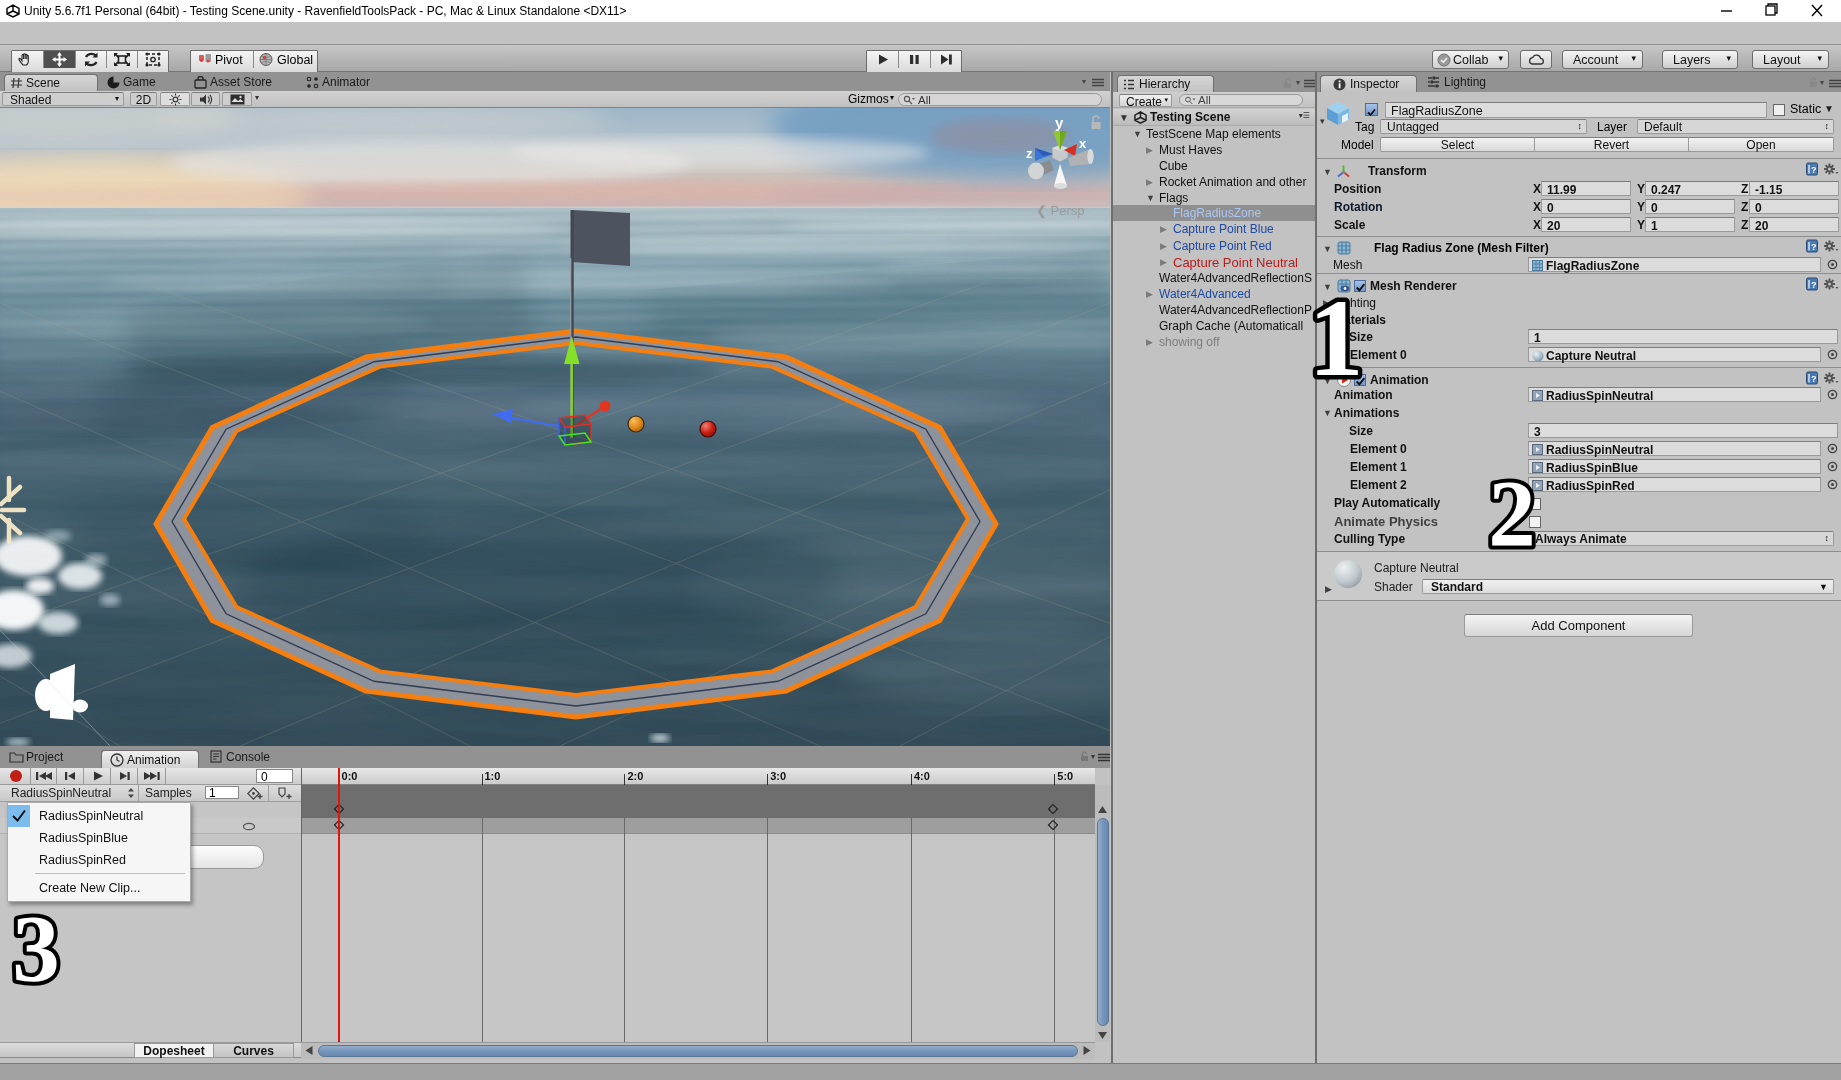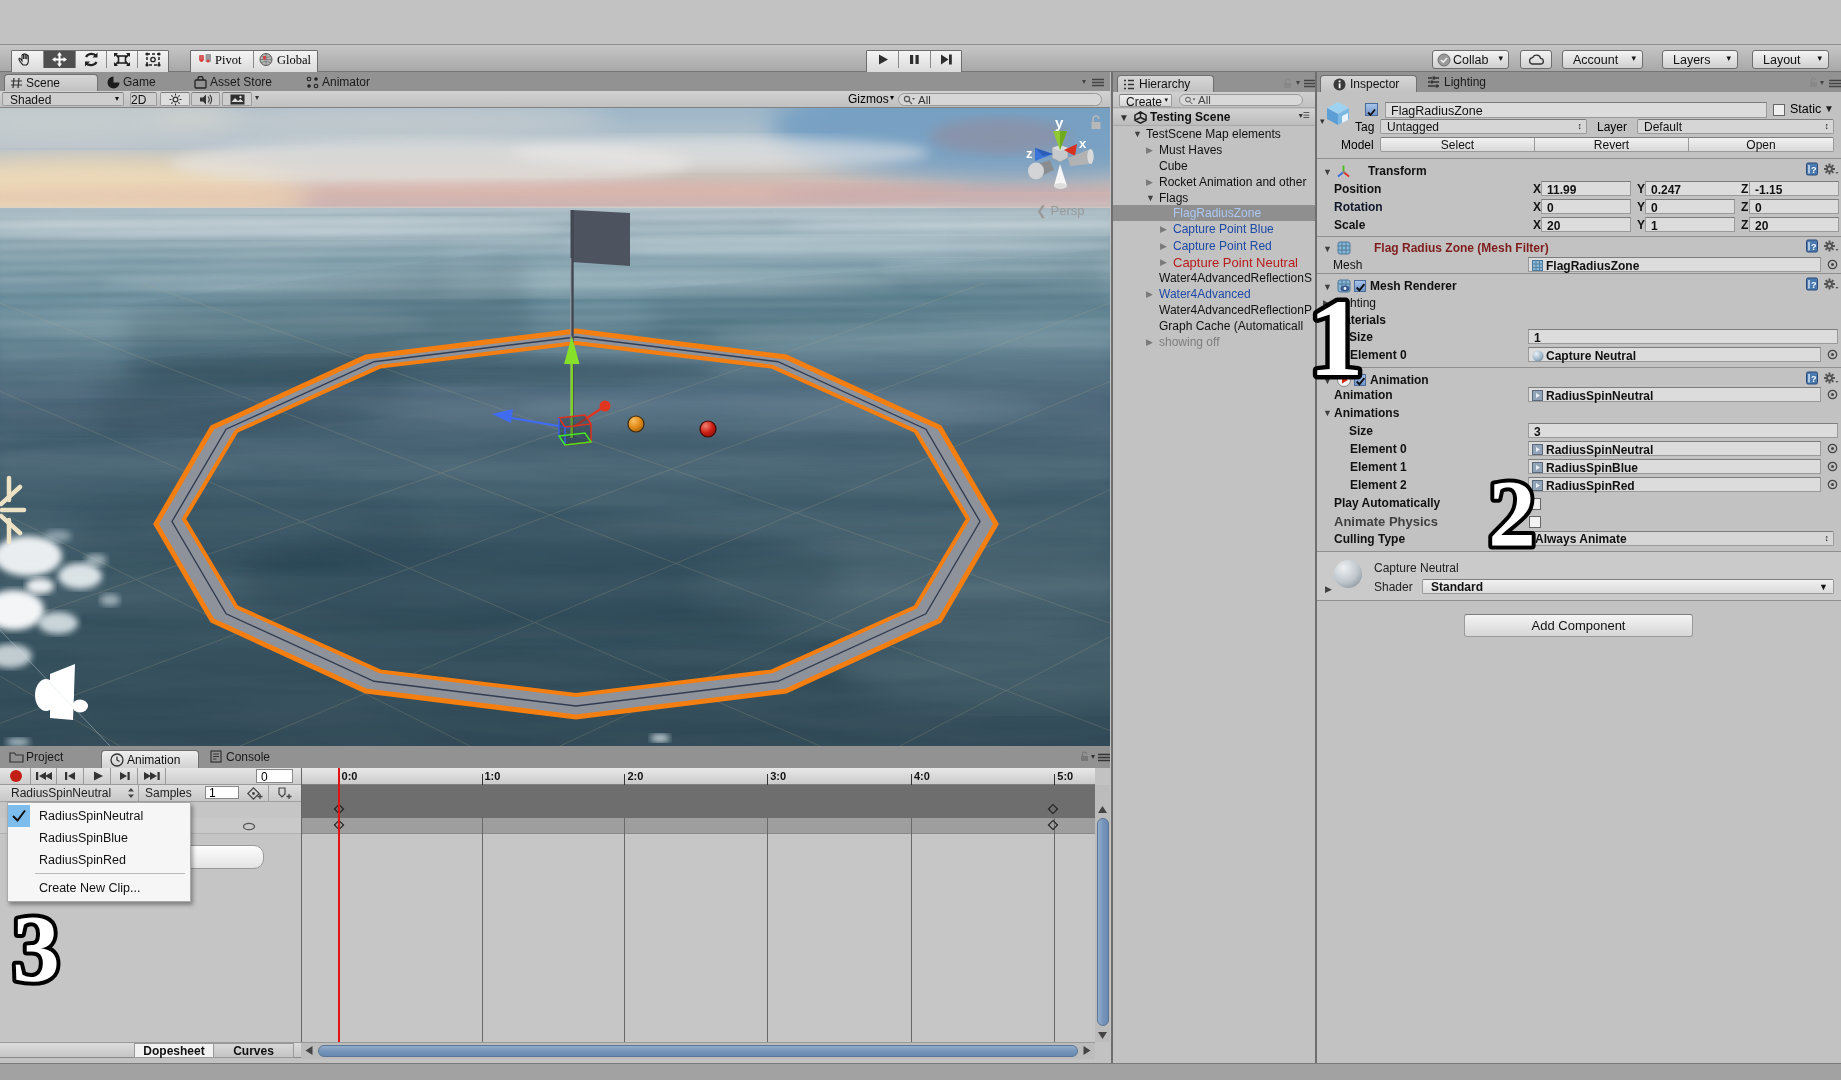--- a/index.html
+++ b/index.html
@@ -10,21 +10,21 @@
 
 #titlebar { left:0; top:0; width:1841px; height:22px; background:#ffffff; color:#000; }
 #titlebar .title { position:absolute; left:24px; top:4px; font-size:12px; }
 #menubar { left:0; top:22px; width:1841px; height:22px; background:#ffffff; color:#000; }
 .menuitem { position:absolute; top:4px; font-size:12.5px; }
 #toolbar { left:0; top:44px; width:1841px; height:28px;
   background:linear-gradient(#c6c6c6,#a8a8a8); border-top:1px solid #8e8e8e; border-bottom:1px solid #757575; }
 .tbtn { position:absolute; top:5px; height:19px; background:linear-gradient(#f4f4f4,#cfcfcf);
   border:1px solid #6d6d6d; border-radius:3px; font-size:12.5px; color:#111; text-align:center; }
 .tgroup { position:absolute; top:5px; height:32px; border:1px solid #6d6d6d; border-radius:1px;
-  background:linear-gradient(#f4f4f4,#cfcfcf); display:flex;font-family:Liberation Serif, serif; }
+  background:linear-gradient(#f4f4f4,#cfcfcf); display:flex; }
 .tcell { height:17px; border-right:1px solid #8a8a8a; position:relative; }
 .tcell:last-child { border-right:none; }
 
 .tabstrip { position:absolute; background:#929292; }
 .tab { position:absolute; background:linear-gradient(#d6d6d6,#c2c2c2); border:1px solid #6f6f6f; border-bottom:none;
   border-radius:4px 4px 0 0; font-size:12px; color:#111; }
 .tablabel { position:absolute; font-size:12px; color:#1a1a1a; }
 
 #scenebar { left:0; top:91px; width:1110px; height:17px; background:linear-gradient(#d2d2d2,#c0c0c0);
   border-bottom:1px solid #828282; }
@@ -33,20 +33,32 @@
 #hierarchy { left:1111px; top:72px; width:204px; height:991px; background:#c2c2c2; border-left:2px solid #6e6e6e; overflow:hidden; }
 #inspector { left:1315px; top:72px; width:526px; height:991px; background:#c2c2c2; border-left:2px solid #6e6e6e; overflow:hidden; }
 
 #bottompanel { left:0; top:746px; width:1110px; height:316px; background:#c2c2c2; overflow:visible; }
 #bottomstrip { left:0; top:1063px; width:1841px; height:17px; background:#a2a2a2; border-top:1px solid #7a7a7a; }
 .field { position:absolute; background:#dcdcdc; border:1px solid #9a9a9a; border-top-color:#7d7d7d; font-size:12px; color:#111; }
 </style>
 </head>
 <body>
 <div id="stage">
+  <div id="titlebar" class="abs">
+    <svg class="abs" style="left:6px;top:4px" width="14" height="14" viewBox="0 0 14 14">
+      <path d="M7 1 L13 4.5 L13 10 L7 13 L1 10 L1 4.5 Z M7 1 L7 7 L13 10 M7 7 L1 10" fill="none" stroke="#000" stroke-width="1.4"></path>
+    </svg>
+    <span class="title">Unity 5.6.7f1 Personal (64bit) - Testing Scene.unity - RavenfieldToolsPack - PC, Mac &amp; Linux Standalone &lt;DX11&gt;</span>
+    <svg class="abs" style="left:1714px;top:0" width="120" height="22" viewBox="0 0 120 22">
+      <line x1="7" y1="11" x2="18" y2="11" stroke="#000" stroke-width="1.4"></line>
+      <rect x="52" y="6" width="9" height="9" fill="none" stroke="#000" stroke-width="1.3"></rect>
+      <path d="M54 6 L54 4 L63 4 L63 13 L61 13" fill="none" stroke="#000" stroke-width="1.3"></path>
+      <path d="M98 5 L108 16 M108 5 L98 16" stroke="#000" stroke-width="1.4"></path>
+    </svg>
+  </div>
   <div id="toolbar" class="abs">
     <div class="tgroup" style="left:11px;width:158px">
       <div class="tcell" style="width:32px">
         <svg width="31" height="17" viewBox="0 0 31 17">
             <path d="M11 14 C9 12 7.5 10 7 8.5 C6.6 7.3 7.8 6.8 8.5 7.8 L10 9.8 L10 4.4 C10 3.2 11.6 3.2 11.6 4.4 L11.6 8 L11.6 3.6 C11.6 2.4 13.2 2.4 13.2 3.6 L13.2 8 L13.2 4 C13.2 2.9 14.8 2.9 14.8 4 L14.8 8.3 L14.8 5.2 C14.8 4.1 16.3 4.1 16.3 5.2 L16.3 10.5 C16.3 12 15.5 13.2 14.5 14 Z" fill="none" stroke="#222" stroke-width="1.1"></path>
           </svg>
       </div>
       <div class="tcell" style="width:32px;background:#4f4f4f">
         <svg width="31" height="17" viewBox="0 0 31 17">
             <path d="M15.5 1 L18 4.5 L16.5 4.5 L16.5 7.5 L19.5 7.5 L19.5 6 L23 8.5 L19.5 11 L19.5 9.5 L16.5 9.5 L16.5 12.5 L18 12.5 L15.5 16 L13 12.5 L14.5 12.5 L14.5 9.5 L11.5 9.5 L11.5 11 L8 8.5 L11.5 6 L11.5 7.5 L14.5 7.5 L14.5 4.5 L13 4.5 Z" fill="#fff"></path>
@@ -165,21 +177,21 @@
       <span style="position:absolute;left:1082px;top:5px;font-size:8px;color:#444">▾</span>
       <svg width="12" height="9" viewBox="0 0 12 9" style="position:absolute;left:1092px;top:6px">
           <path d="M0 1.5 L12 1.5 M0 4.5 L12 4.5 M0 7.5 L12 7.5" stroke="#444" stroke-width="1.4"></path>
         </svg>
     </div>
     <div id="scenebar" class="abs">
       <div class="field" style="left:2px;top:1px;width:122px;height:14px;background:#cecece;border-radius:2px">
           <span style="position:absolute;left:7px;top:0px">Shaded</span>
           <span style="position:absolute;right:4px;top:1px;font-size:8px">▾</span>
         </div>
-      <div class="field" style="left:130px;top:1px;width:27px;height:14px;background:#cecece;border-radius:2px;">2D</div>
+      <div class="field" style="left:130px;top:1px;width:27px;height:14px;background:#cecece;border-radius:2px;text-align:center">2D</div>
       <div class="field" style="left:160px;top:1px;width:30px;height:14px;background:#dedede;border-radius:2px">
         <svg width="13" height="13" viewBox="0 0 13 13" style="position:absolute;left:8px;top:0">
             <circle cx="6.5" cy="6.5" r="2.4" fill="none" stroke="#333" stroke-width="1.2"></circle>
             <path d="M6.5 0.5 L6.5 2.5 M6.5 10.5 L6.5 12.5 M0.5 6.5 L2.5 6.5 M10.5 6.5 L12.5 6.5 M2.3 2.3 L3.7 3.7 M9.3 9.3 L10.7 10.7 M10.7 2.3 L9.3 3.7 M3.7 9.3 L2.3 10.7" stroke="#333" stroke-width="1.1"></path>
           </svg>
       </div>
       <div class="field" style="left:191px;top:1px;width:29px;height:14px;background:#cecece;border-radius:2px">
         <svg width="14" height="13" viewBox="0 0 14 13" style="position:absolute;left:7px;top:0">
             <path d="M1 4.5 L4 4.5 L7 1.5 L7 11.5 L4 8.5 L1 8.5 Z" fill="#333"></path>
             <path d="M9 3.5 A4.5 4.5 0 0 1 9 9.5 M10.8 1.8 A7 7 0 0 1 10.8 11.2" fill="none" stroke="#333" stroke-width="1.1"></path>
@@ -627,21 +639,21 @@
     <span style="position:absolute;left:424px;top:146px;font-size:12px;font-weight:bold;color:#111;white-space:nowrap">Z</span>
     <div class="field" style="left:432px;top:145px;width:90px;height:15px">
         <span style="position:absolute;left:5px;top:1px;font-weight:bold;white-space:nowrap">20</span>
       </div>
     <div style="position:absolute;left:0;top:164px;width:525px;height:1px;background:#8e8e8e"></div>
     <span style="position:absolute;left:6px;top:172px;font-size:9px;color:#404040">▼</span>
     <svg width="14" height="14" viewBox="0 0 14 14" style="position:absolute;left:20px;top:169px">
         <rect x="1" y="1" width="12" height="12" rx="2" fill="#8db6d4" stroke="#4a7a9c"></rect>
         <path d="M1 5 L13 5 M1 9 L13 9 M5 1 L5 13 M9 1 L9 13" stroke="#4a7a9c" stroke-width="1"></path>
       </svg>
-    <span style="position:absolute;left:57px;top:169px;font-size:12px;font-weight:bold;color:#7f1d1d;white-space:nowrap">Flag Radius Zone (Mesh Filter)</span>
+    <span style="position:absolute;left:57px;top:169px;font-size:12px;font-weight:bold;color:#000000;white-space:nowrap">Flag Radius Zone (Mesh Filter)</span>
     <svg width="13" height="14" viewBox="0 0 13 14" style="position:absolute;left:489px;top:167px">
         <rect x="0.5" y="1" width="11" height="12" rx="1.5" fill="#4a7ab0" stroke="#2a4a78"></rect>
         <path d="M3 3 L3 11.5" stroke="#dce8f4" stroke-width="1.4"></path>
         <text x="5" y="10.5" font-size="9" font-weight="bold" fill="#fff">?</text>
       </svg>
     <svg width="16" height="14" viewBox="0 0 16 14" style="position:absolute;left:506px;top:167px">
         <g fill="#555">
           <circle cx="6.5" cy="7" r="3.2"></circle>
           <g stroke="#555" stroke-width="2">
             <line x1="6.5" y1="1.5" x2="6.5" y2="12.5"></line>

